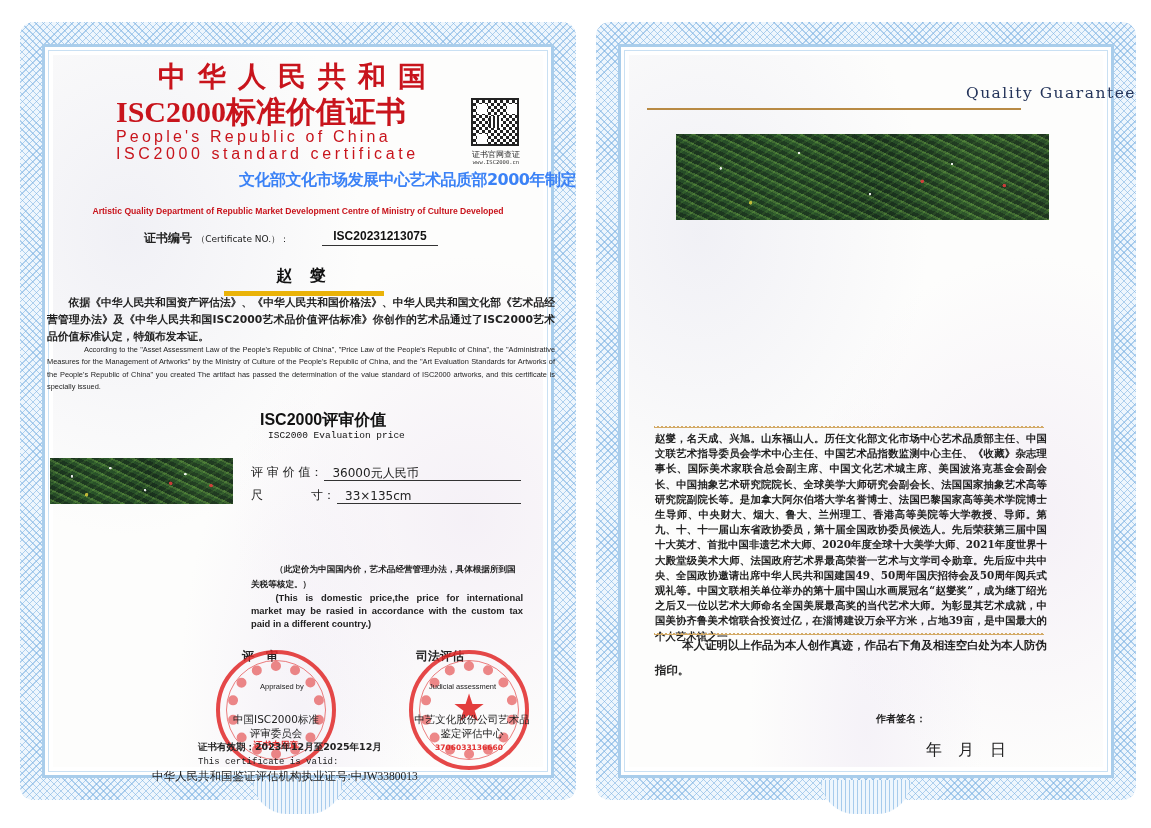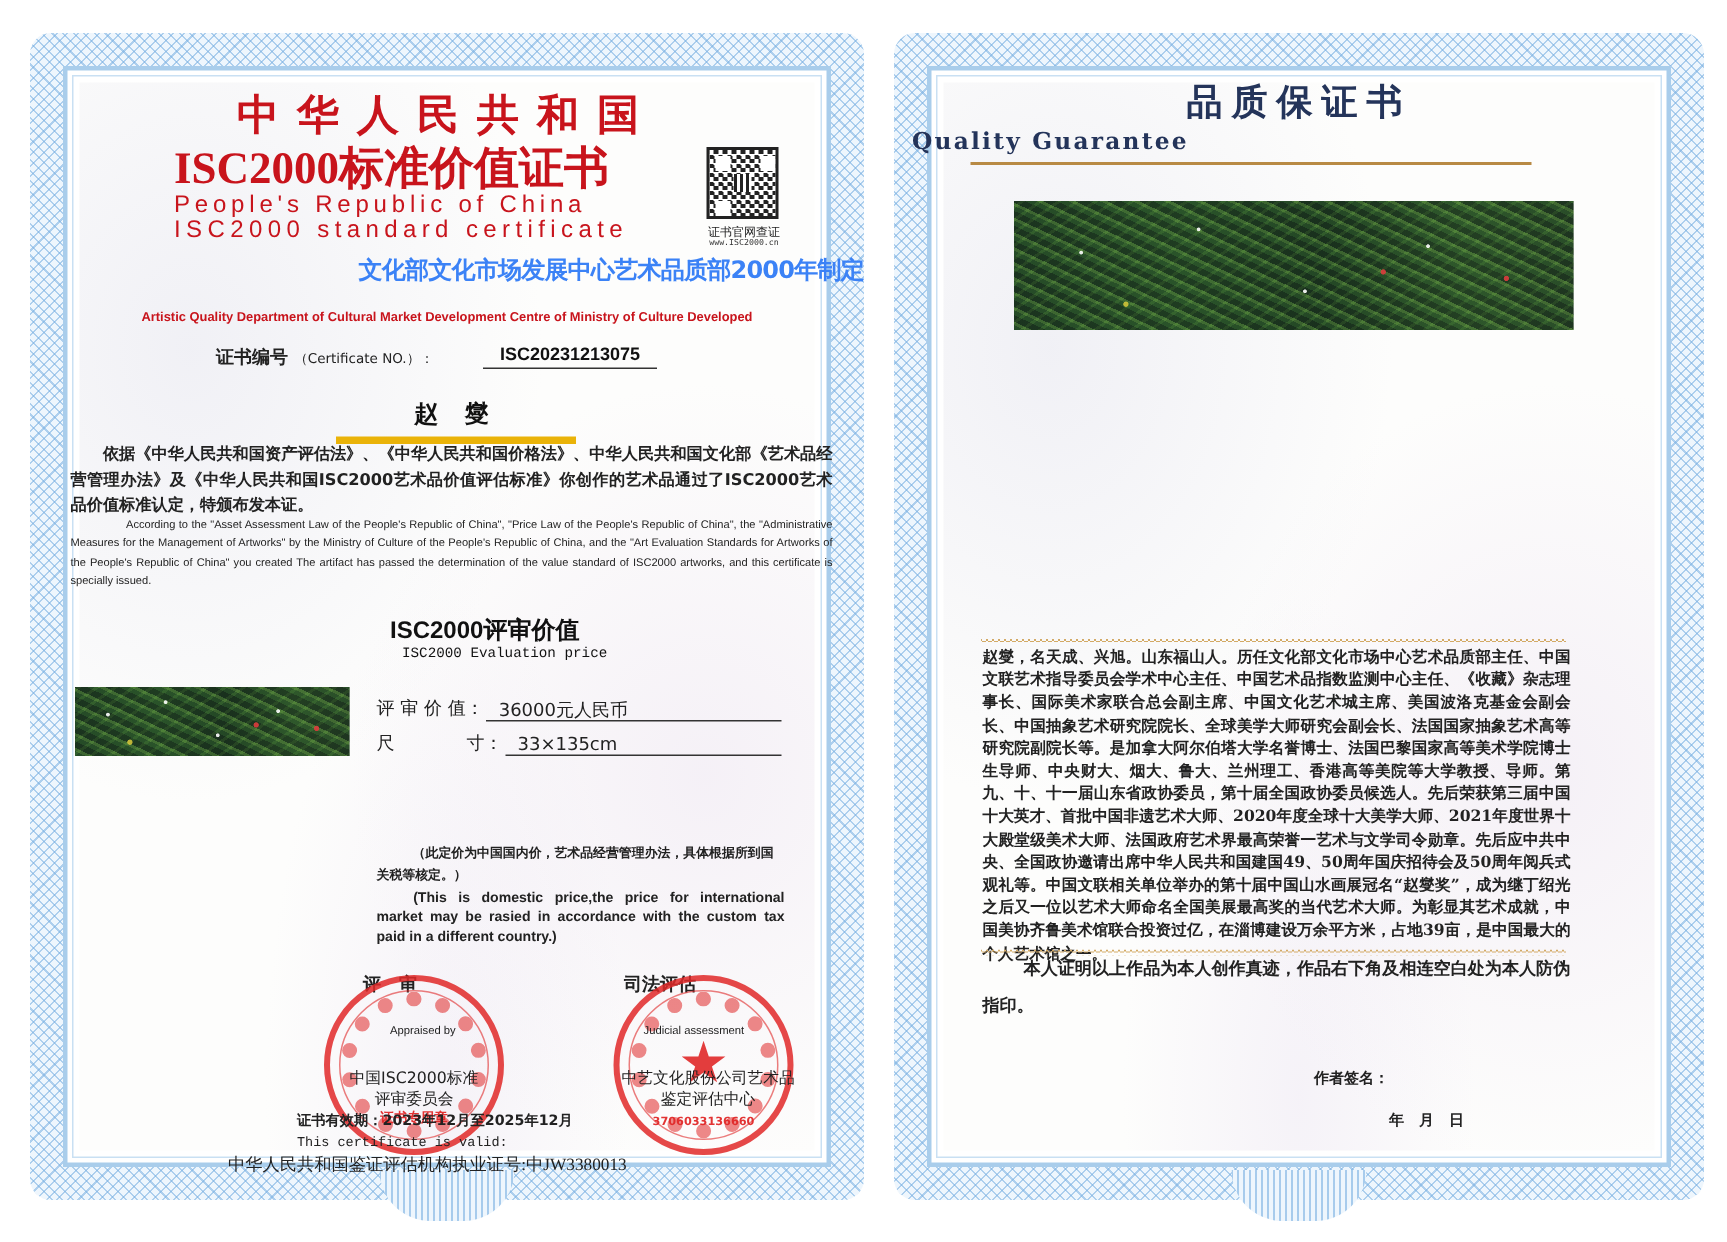--- a/index.html
+++ b/index.html
@@ -181,41 +181,41 @@
   .valid-cn { position: absolute; top: 719px; left: 178px; font-size: 9.5px; font-weight: bold; color: #222; }
   .valid-en { position: absolute; top: 735px; left: 178px; font-family: "Liberation Mono", monospace; font-size: 9px; color: #222; }
   .license { position: absolute; top: 747px; left: 132px; font-family: "Liberation Serif", serif; font-size: 11.5px; color: #222; }
 
   
   .r-title-cn {
     position: absolute; top: 30px; left: 0; width: 100%; text-align: center;
     font-family: "DejaVu Serif", serif; font-weight: bold; color: #24345a; font-size: 24px; letter-spacing: 6px;
   }
   .r-title-en {
-    position: absolute; top: 62px; left: 12px; width: 100%; text-align: left;
-    font-family: "DejaVu Serif", serif; font-weight: bold; color: #24345a; font-size: 15.5px; letter-spacing: 1.5px;
+    position: absolute; top: 62px; left: 0; width: 100%; text-align: right;
+    font-family: "DejaVu Serif", serif; font-weight: normal; color: #24345a; font-size: 15.5px; letter-spacing: 1.5px;
   }
   .r-rule { position: absolute; top: 86px; left: 51px; width: 374px; height: 2px; background: #b88a44; }
   .r-painting { position: absolute; top: 112px; left: 80px; width: 373px; height: 86px; }
   .r-wavy {
     position: absolute; left: 58px; width: 390px; height: 4px;
     background: repeating-radial-gradient(circle at 2px 0, transparent 0 1.5px, #d3aa66 1.5px 2.2px, transparent 2.2px 4px);
     background-size: 4px 4px;
   }
   .r-bio {
     position: absolute; top: 409px; left: 59px; width: 392px;
     font-family: "DejaVu Serif", serif; font-size: 10.4px; line-height: 15.2px; color: #222; text-align: justify;
     font-weight: bold;
   }
   .r-cert {
     position: absolute; top: 611px; left: 59px; width: 400px;
     font-size: 11.4px; line-height: 25px; font-weight: bold; color: #222; text-indent: 2.4em;
   }
   .r-sign { position: absolute; top: 690px; left: 280px; font-size: 10px; font-weight: bold; color: #222; }
-  .r-date { position: absolute; top: 718px; left: 330px; font-size: 10px; font-weight: bold; color: #222; word-spacing: 14px; }
+  .r-date { position: absolute; top: 718px; left: 330px; font-size: 16px; font-weight: normal; color: #222; word-spacing: 14px; }
 </style>
 </head>
 <body>
 
 <div class="page left">
   <div class="guilloche"></div>
   <div class="bottom-ornament"></div>
   <div class="inner-line">
     <div class="paper"></div>
   </div>
@@ -224,21 +224,21 @@
     <div class="l-title-cn">中华人民共和国</div>
     <div class="l-title-isc">ISC2000标准价值证书</div>
     <div class="l-title-en1">People's Republic of China</div>
     <div class="l-title-en2">ISC2000 standard certificate</div>
 
     <div class="qr"></div>
     <div class="qr-label">证书官网查证</div>
     <div class="qr-url">www.ISC2000.cn</div>
 
     <div class="l-dept-cn">文化部文化市场发展中心艺术品质部2000年制定</div>
-    <div class="l-dept-en">Artistic Quality Department of Cultural Market Development Centre of Ministry of Culture Developed</div>
+    <div class="l-dept-en">Artistic Quality Department of Republic Market Development Centre of Ministry of Culture Developed</div>
 
     <div class="l-certno-label">
       <span>证书编号</span>
       <small>（Certificate NO.）：</small>
     </div>
     <div class="l-certno-value">ISC20231213075</div>
 
     <div class="l-name">赵 燮</div>
 
     <div class="l-para-cn">依据《中华人民共和国资产评估法》、《中华人民共和国价格法》、中华人民共和国文化部《艺术品经营管理办法》及《中华人民共和国ISC2000艺术品价值评估标准》你创作的艺术品通过了ISC2000艺术品价值标准认定，特颁布发本证。</div>
@@ -295,21 +295,20 @@
 </div>
 
 <div class="page right">
   <div class="guilloche"></div>
   <div class="bottom-ornament"></div>
   <div class="inner-line">
     <div class="paper"></div>
   </div>
 
   <div class="content">
-    <div class="r-title-cn">品质保证书</div>
     <div class="r-title-en">Quality Guarantee</div>
     <div class="r-rule"></div>
 
     <div class="r-painting painting"></div>
 
     <div class="r-wavy" style="top:404px;"></div>
     <div class="r-bio">赵燮，名天成、兴旭。山东福山人。历任文化部文化市场中心艺术品质部主任、中国文联艺术指导委员会学术中心主任、中国艺术品指数监测中心主任、《收藏》杂志理事长、国际美术家联合总会副主席、中国文化艺术城主席、美国波洛克基金会副会长、中国抽象艺术研究院院长、全球美学大师研究会副会长、法国国家抽象艺术高等研究院副院长等。是加拿大阿尔伯塔大学名誉博士、法国巴黎国家高等美术学院博士生导师、中央财大、烟大、鲁大、兰州理工、香港高等美院等大学教授、导师。第九、十、十一届山东省政协委员，第十届全国政协委员候选人。先后荣获第三届中国十大英才、首批中国非遗艺术大师、2020年度全球十大美学大师、2021年度世界十大殿堂级美术大师、法国政府艺术界最高荣誉一艺术与文学司令勋章。先后应中共中央、全国政协邀请出席中华人民共和国建国49、50周年国庆招待会及50周年阅兵式观礼等。中国文联相关单位举办的第十届中国山水画展冠名“赵燮奖”，成为继丁绍光之后又一位以艺术大师命名全国美展最高奖的当代艺术大师。为彰显其艺术成就，中国美协齐鲁美术馆联合投资过亿，在淄博建设万余平方米，占地39亩，是中国最大的个人艺术馆之一。</div>
     <div class="r-wavy" style="top:611px;"></div>
 
     <div class="r-cert">本人证明以上作品为本人创作真迹，作品右下角及相连空白处为本人防伪指印。</div>

